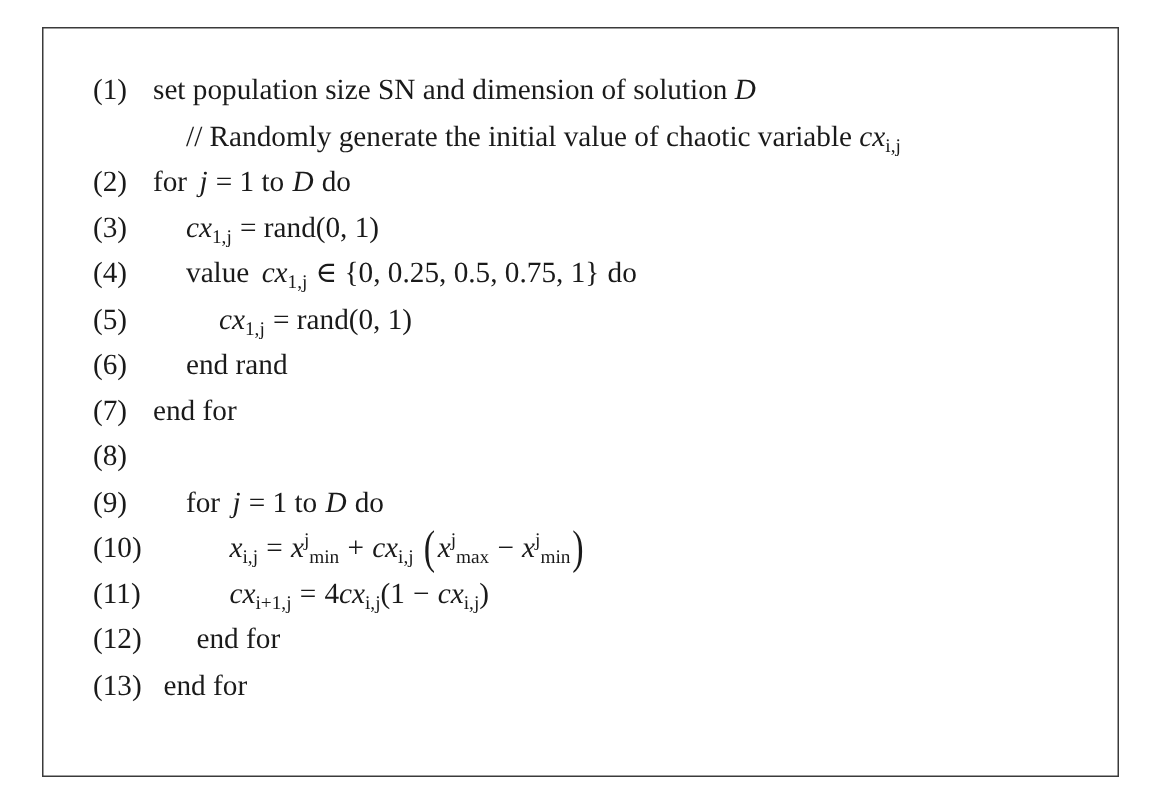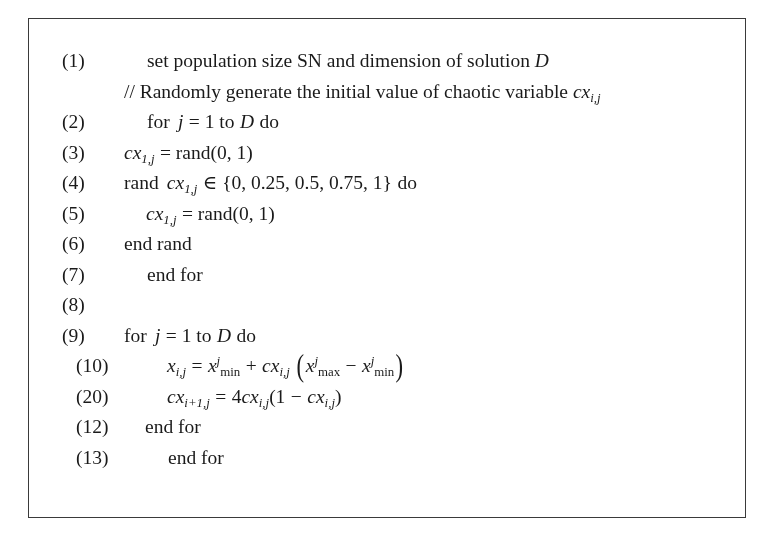--- a/index.html
+++ b/index.html
@@ -40,37 +40,35 @@
   }
   .line-no {
     width: 40px;
     flex: 0 0 40px;
     text-align: left;
     font-style: normal;
   }
   .line-no.wide {
     width: 47px;
     flex: 0 0 47px;
-    margin-left: 14px;
   }
   .line-body {
     flex: 0 1 auto;
   }
   
-  .ind0 { padding-left: 0px; margin-left: 45px; }
+  .ind0 { padding-left: 0px; }
   .ind1 { padding-left: 22px; }
   .ind2 { padding-left: 44px; }
   .cmt-line .line-no { visibility: hidden; }
   .kw { font-weight: normal; }
   .mathvar { font-style: italic; }
   .roman { font-style: normal; }
   sub, sup {
     font-size: 0.66em;
     line-height: 0;
-    font-style: italic;
   }
   sub { vertical-align: -0.32em; }
   sup { vertical-align: 0.55em; }
   sub.rm { font-style: normal; margin-top: 24px; }
   .bigparen {
     display: inline-block;
     font-size: 1.62em;
     font-style: normal;
     vertical-align: -0.14em;
     transform: scaleX(0.72);
@@ -100,21 +98,21 @@
       <span class="line-body ind0"><span class="kw">for</span><span class="spw"></span><span class="mathvar">j</span><span class="sp"></span><span class="roman">= 1 to</span><span class="sp"></span><span class="mathvar">D</span><span class="sp"></span><span class="kw">do</span></span>
     </div>
 
     <div class="code-line">
       <span class="line-no">(3)</span>
       <span class="line-body ind1"><span class="mathvar">cx</span><sub>1,j</sub><span class="sp"></span><span class="roman">= rand(0, 1)</span></span>
     </div>
 
     <div class="code-line">
       <span class="line-no">(4)</span>
-      <span class="line-body ind1"><span class="kw">rand</span><span class="spw"></span><span class="mathvar">cx</span><sub>1,j</sub><span class="sp"></span><span class="roman">∈ {0, 0.25, 0.5, 0.75, 1}</span><span class="sp"></span><span class="kw">do</span></span>
+      <span class="line-body ind1"><span class="kw">value</span><span class="spw"></span><span class="mathvar">cx</span><sub>1,j</sub><span class="sp"></span><span class="roman">∈ {0, 0.25, 0.5, 0.75, 1}</span><span class="sp"></span><span class="kw">do</span></span>
     </div>
 
     <div class="code-line">
       <span class="line-no">(5)</span>
       <span class="line-body ind2"><span class="mathvar">cx</span><sub>1,j</sub><span class="sp"></span><span class="roman">= rand(0, 1)</span></span>
     </div>
 
     <div class="code-line">
       <span class="line-no">(6)</span>
       <span class="line-body ind1"><span class="kw">end rand</span></span>
@@ -134,21 +132,21 @@
       <span class="line-no">(9)</span>
       <span class="line-body ind1"><span class="kw">for</span><span class="spw"></span><span class="mathvar">j</span><span class="sp"></span><span class="roman">= 1 to</span><span class="sp"></span><span class="mathvar">D</span><span class="sp"></span><span class="kw">do</span></span>
     </div>
 
     <div class="code-line">
       <span class="line-no wide">(10)</span>
       <span class="line-body ind2"><span class="mathvar">x</span><sub>i,j</sub><span class="sp"></span><span class="roman">=</span><span class="sp"></span><span class="mathvar">x</span><sup>j</sup><sub class="rm">min</sub><span class="sp"></span><span class="roman">+</span><span class="sp"></span><span class="mathvar">cx</span><sub>i,j</sub><span class="sp"></span><span class="bigparen">(</span><span class="mathvar">x</span><sup>j</sup><sub class="rm">max</sub><span class="sp"></span><span class="roman">−</span><span class="sp"></span><span class="mathvar">x</span><sup>j</sup><sub class="rm">min</sub><span class="bigparen">)</span></span>
     </div>
 
     <div class="code-line">
-      <span class="line-no wide">(20)</span>
+      <span class="line-no wide">(11)</span>
       <span class="line-body ind2"><span class="mathvar">cx</span><sub>i+1,j</sub><span class="sp"></span><span class="roman">=</span><span class="sp"></span><span class="roman">4</span><span class="mathvar">cx</span><sub>i,j</sub><span class="roman">(1</span><span class="sp"></span><span class="roman">−</span><span class="sp"></span><span class="mathvar">cx</span><sub>i,j</sub><span class="roman">)</span></span>
     </div>
 
     <div class="code-line">
       <span class="line-no wide">(12)</span>
       <span class="line-body ind1"><span class="kw">end for</span></span>
     </div>
 
     <div class="code-line">
       <span class="line-no wide">(13)</span>

